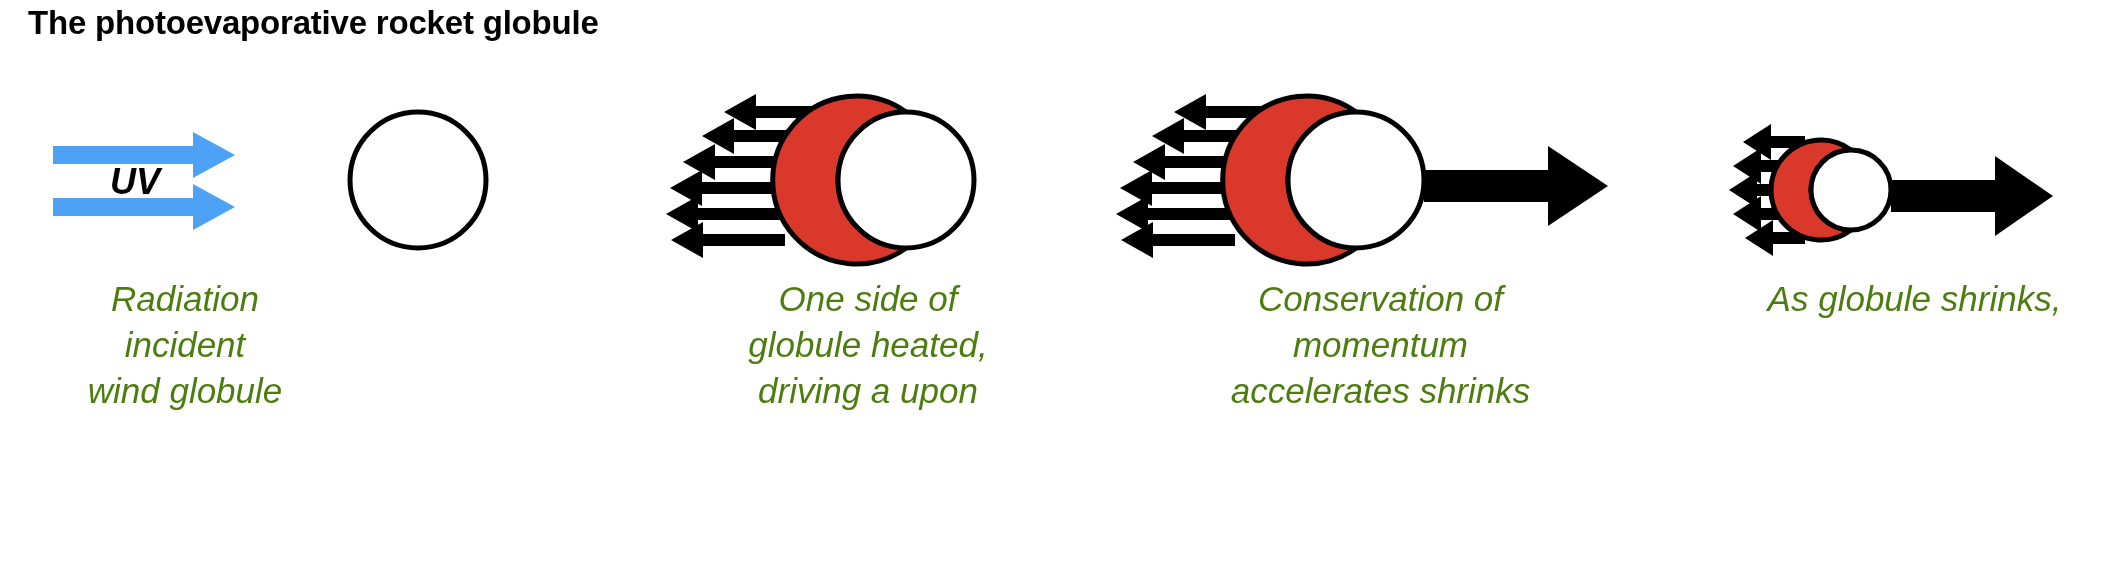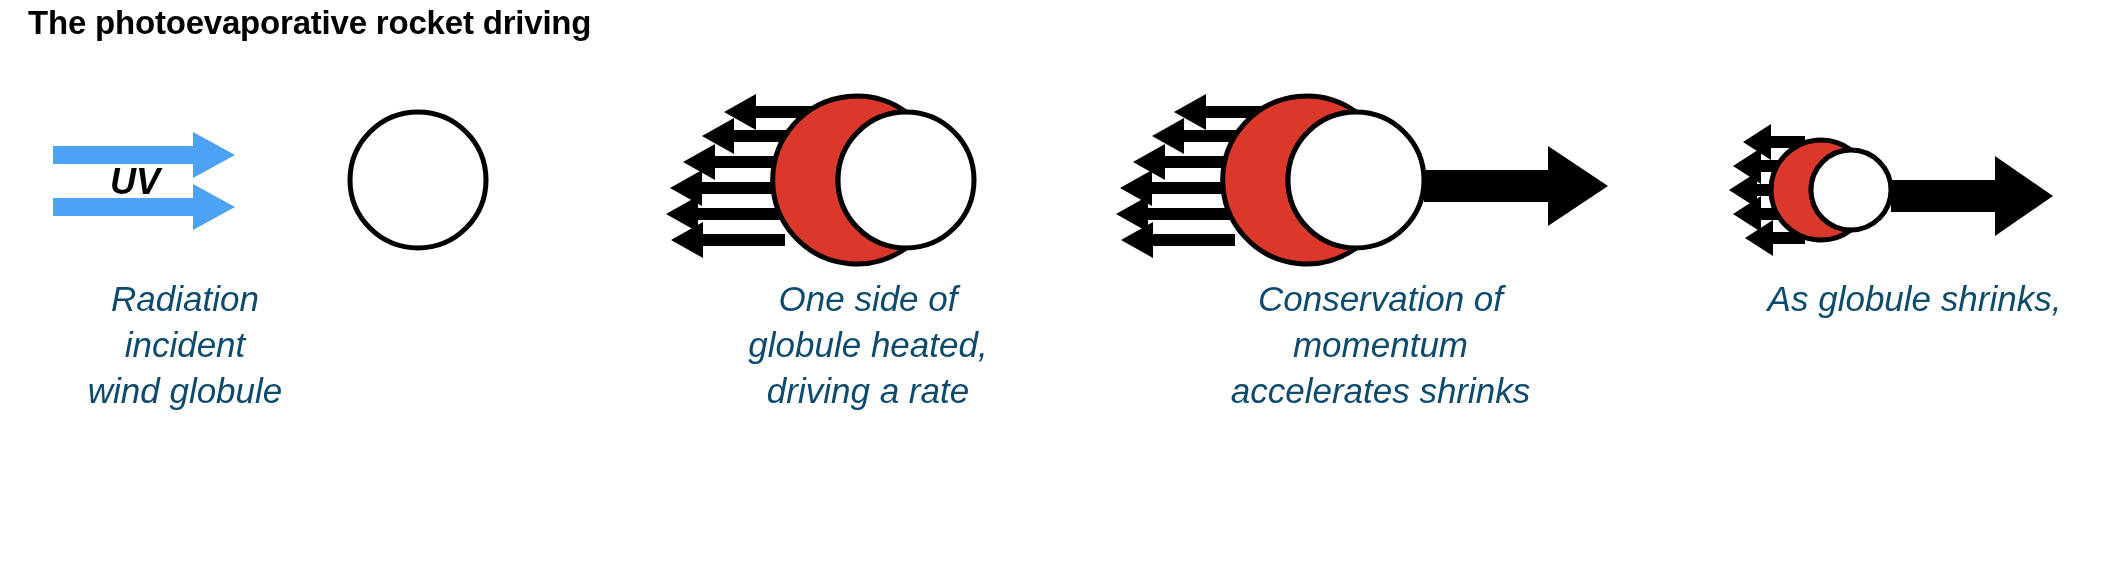--- a/index.html
+++ b/index.html
@@ -44,37 +44,37 @@
   }
   .panel-caption {
     position: absolute;
     left: 0;
     top: 196px;
     width: 100%;
     text-align: center;
     font-style: italic;
     font-size: 35px;
     line-height: 46px;
-    color: #0c4a6e;
+    color: #4d7c0f;
   }
   .cap-line { display: block; white-space: nowrap; }
 
   
   #panel-1 { left: 0px;    width: 300px; margin-left: 35px; }
   #panel-2 { left: 300px;  width: 300px; }
   #panel-3 { left: 588px;  width: 560px; }
   #panel-4 { left: 1108px; width: 545px; }
   #panel-5 { left: 1705px; width: 419px; }
 </style>
 </head>
 <body>
 
 <div id="figure-root">
 
-  <div id="figure-title">The photoevaporative rocket driving</div>
+  <div id="figure-title">The photoevaporative rocket globule</div>
 
   <div class="panel" id="panel-1">
     <svg class="panel-graphic" viewBox="0 0 300 190" preserveAspectRatio="xMidYMid meet">
 
       <g>
         <path d="M 18,66 L 158,66 L 158,52 L 200,75 L 158,98 L 158,84 L 18,84 Z" fill="#4DA2F5"></path>
       </g>
 
       <g>
         <path d="M 18,118 L 158,118 L 158,104 L 200,127 L 158,150 L 158,136 L 18,136 Z" fill="#4DA2F5"></path>
@@ -109,21 +109,21 @@
       </g>
 
       <path d="M 318,32
                A 68,68 0 1 0 318,168
                A 84,84 0 1 1 318,32 Z" fill="#D9382A" stroke="#000000" stroke-width="5"></path>
       <circle cx="318" cy="100" r="68" fill="#FFFFFF" stroke="#000000" stroke-width="5"></circle>
     </svg>
     <div class="panel-caption">
       <span class="cap-line">One side of</span>
       <span class="cap-line">globule heated,</span>
-      <span class="cap-line">driving a rate</span>
+      <span class="cap-line">driving a upon</span>
     </div>
   </div>
 
   <div class="panel" id="panel-4">
     <svg class="panel-graphic" viewBox="0 0 545 190" preserveAspectRatio="xMidYMid meet">
       <g>
         <g fill="#000000" stroke="none">
           <path d="M 160,26 L 98,26 L 98,14 L 66,32 L 98,50 L 98,38 L 160,38 Z"></path>
           <path d="M 144,50 L 76,50 L 76,38 L 44,56 L 76,74 L 76,62 L 144,62 Z"></path>
           <path d="M 133,76 L 57,76 L 57,64 L 25,82 L 57,100 L 57,88 L 133,88 Z"></path>

